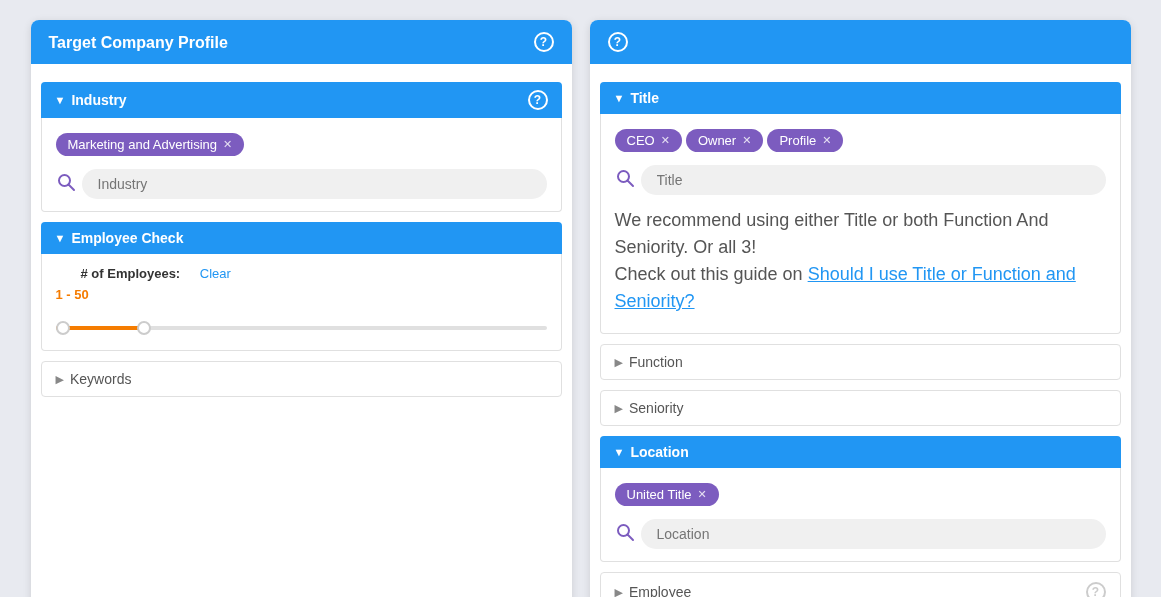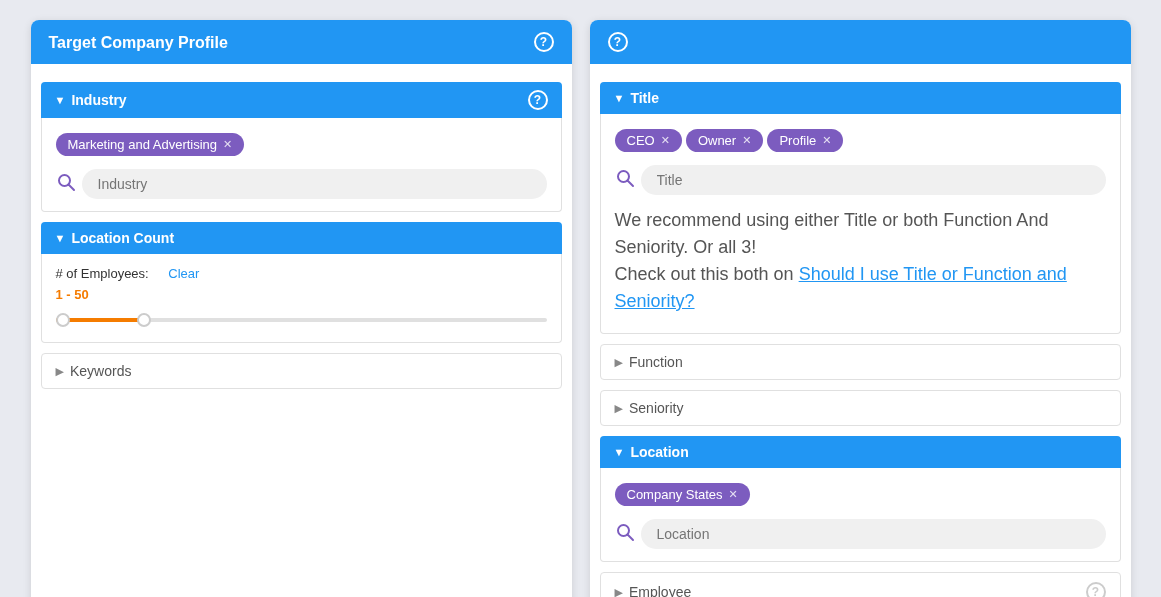--- a/index.html
+++ b/index.html
@@ -125,33 +125,34 @@
       border-top: none;
       padding: 12px 14px;
       border-radius: 0 0 4px 4px;
     }
     .employee-count-row {
       font-size: 13px;
       margin-bottom: 6px;
       color: #333;
     }
     .employee-count-row strong {
-      font-weight: 400;
+      font-weight: 700;
+      margin-left: 25px;
     }
     .clear-link {
       color: #2196f3;
       text-decoration: none;
       cursor: pointer;
       margin-left: 16px;
     }
     .range-value {
       color: #f57c00;
       font-size: 13px;
       font-weight: 600;
-      margin-bottom: 8px;
+      margin-bottom: 16px;
     }
     .slider-wrap {
       position: relative;
       height: 20px;
       display: flex;
       align-items: center;
     }
     .slider-track {
       width: 100%;
       height: 4px;
@@ -248,21 +249,21 @@
               <line x1="12.5" y1="12.5" x2="18" y2="18" stroke="#7c5cbf" stroke-width="2" stroke-linecap="round"></line>
             </svg>
           </span>
           <input class="search-input" type="text" placeholder="Industry" style="">
         </div>
       </div>
 
       <div class="employee-section">
         <div class="employee-header">
           <span class="arrow" style="margin-right:6px;font-size:11px;">▼</span>
-          <span>Location Count</span>
+          <span>Employee Check</span>
         </div>
         <div class="employee-body">
           <div class="employee-count-row">
             <strong># of Employees:</strong>
             <a class="clear-link">Clear</a>
           </div>
           <div class="range-value">1 - 50</div>
           <div class="slider-wrap">
             <div class="slider-track">
               <div class="slider-fill"></div>
@@ -312,21 +313,21 @@
           <span class="search-icon-wrap">
             <svg width="20" height="20" viewBox="0 0 20 20" fill="none">
               <circle cx="8.5" cy="8.5" r="5.5" stroke="#7c5cbf" stroke-width="2"></circle>
               <line x1="12.5" y1="12.5" x2="18" y2="18" stroke="#7c5cbf" stroke-width="2" stroke-linecap="round"></line>
             </svg>
           </span>
           <input class="search-input" type="text" placeholder="Title" style="">
         </div>
         <div class="recommend-text">
           <span>We recommend using either Title or both Function And Seniority. Or all 3!</span><br>
-          <span>Check out this both on </span>
+          <span>Check out this guide on </span>
           <a>Should I use Title or Function and Seniority?</a>
         </div>
       </div>
 
       <div class="collapsible-row">
         <span class="c-arrow">▶</span>
         <span>Function</span>
       </div>
 
       <div class="collapsible-row">
@@ -336,21 +337,21 @@
 
       <div class="section-header">
         <span class="left">
           <span class="arrow">▼</span>
           <span>Location</span>
         </span>
       </div>
       <div class="section-body">
         <div class="tags-row">
           <span class="tag">
-            <span>Company States</span>
+            <span>United Title</span>
             <span class="tag-x">✕</span>
           </span>
         </div>
         <div class="search-row">
           <span class="search-icon-wrap">
             <svg width="20" height="20" viewBox="0 0 20 20" fill="none">
               <circle cx="8.5" cy="8.5" r="5.5" stroke="#7c5cbf" stroke-width="2"></circle>
               <line x1="12.5" y1="12.5" x2="18" y2="18" stroke="#7c5cbf" stroke-width="2" stroke-linecap="round"></line>
             </svg>
           </span>

